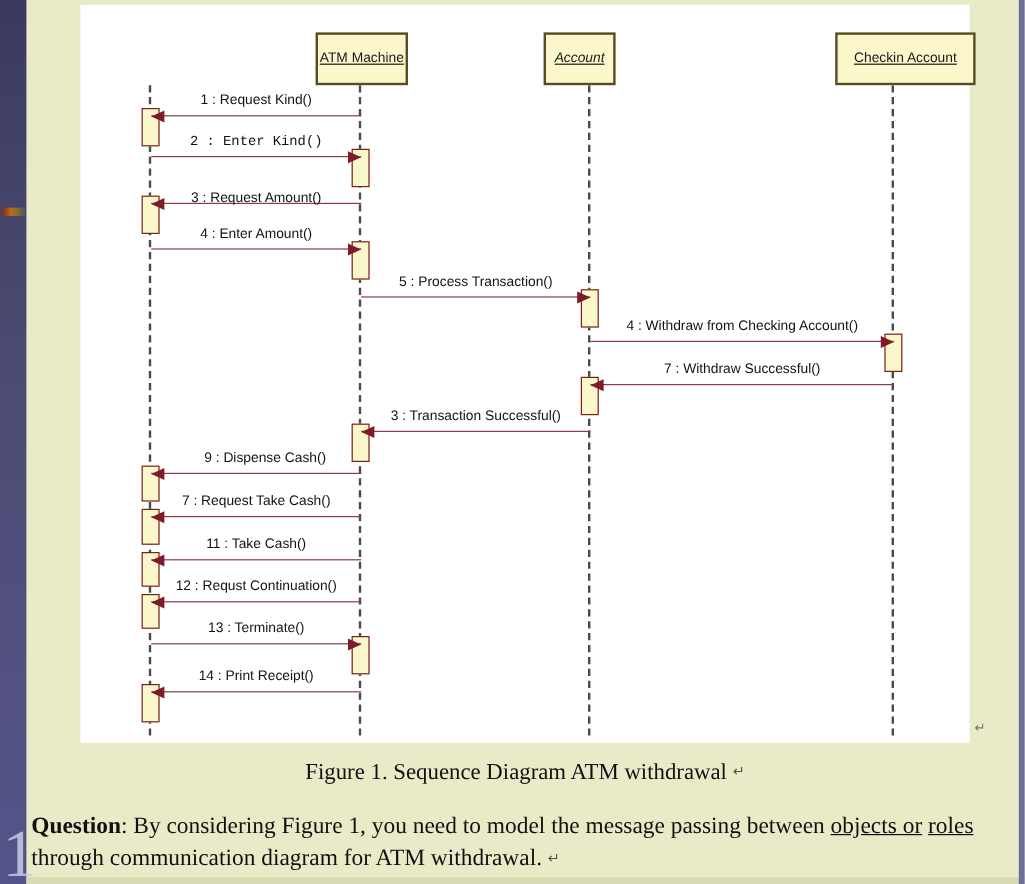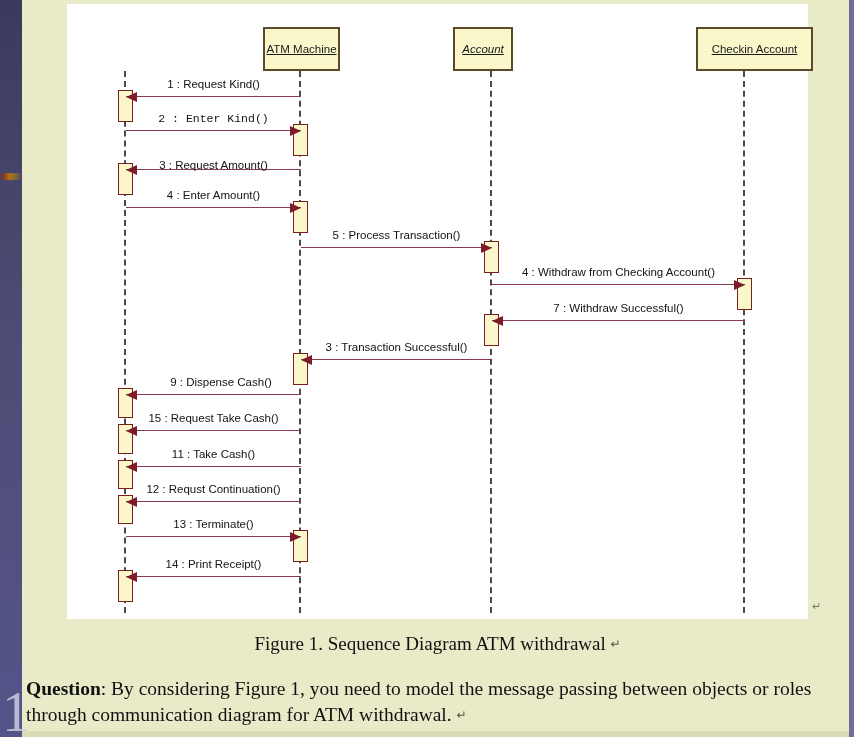--- a/index.html
+++ b/index.html
@@ -142,21 +142,21 @@
     position: absolute;
     left: 26px;
     top: 676px;
     width: 828px;
     font-family: "Liberation Serif", serif;
     font-size: 19.5px;
     line-height: 26px;
     color: #111;
   }
   #question-block .q-label { font-weight: bold; }
-  #question-block .u { }
+  #question-block .u { text-decoration: underline; }
   #question-block .pilcrow {
     font-size: 12px;
     color: #55553f;
     vertical-align: 2px;
   }
   #bottom-strip {
     position: absolute;
     left: 22px;
     top: 731px;
     width: 832px;
@@ -234,21 +234,21 @@
       <div class="msg-arrow left" style="top: 315.5px; left: 492px;"></div>
       <div class="msg-label" style="top: 302px; left: 618.5px; transform: translateX(-50%);">7 : Withdraw Successful()</div>
       <div class="msg-line" style="left: 301px; top: 359px; width: 191px;"></div>
       <div class="msg-arrow left" style="top: 354.5px; left: 301px;"></div>
       <div class="msg-label" style="top: 341px; left: 396.5px; transform: translateX(-50%);">3 : Transaction Successful()</div>
       <div class="msg-line" style="left: 126px; top: 394px; width: 175px;"></div>
       <div class="msg-arrow left" style="top: 389.5px; left: 126px;"></div>
       <div class="msg-label" style="top: 376px; left: 221px; transform: translateX(-50%);">9 : Dispense Cash()</div>
       <div class="msg-line" style="left: 126px; top: 430px; width: 175px;"></div>
       <div class="msg-arrow left" style="top: 425.5px; left: 126px;"></div>
-      <div class="msg-label" style="top: 412px; left: 213.5px; transform: translateX(-50%);">15 : Request Take Cash()</div>
+      <div class="msg-label" style="top: 412px; left: 213.5px; transform: translateX(-50%);">7 : Request Take Cash()</div>
       <div class="msg-line" style="left: 126px; top: 466px; width: 175px;"></div>
       <div class="msg-arrow left" style="top: 461.5px; left: 126px;"></div>
       <div class="msg-label" style="top: 448px; left: 213.5px; transform: translateX(-50%);">11 : Take Cash()</div>
       <div class="msg-line" style="left: 126px; top: 501px; width: 175px;"></div>
       <div class="msg-arrow left" style="top: 496.5px; left: 126px;"></div>
       <div class="msg-label" style="top: 483px; left: 213.5px; transform: translateX(-50%);">12 : Requst Continuation()</div>
       <div class="msg-line" style="left: 126px; top: 536px; width: 175px;"></div>
       <div class="msg-arrow right" style="top: 531.5px; left: 290px;"></div>
       <div class="msg-label" style="top: 518px; left: 213.5px; transform: translateX(-50%);">13 : Terminate()</div>
       <div class="msg-line" style="left: 126px; top: 576px; width: 175px;"></div>

